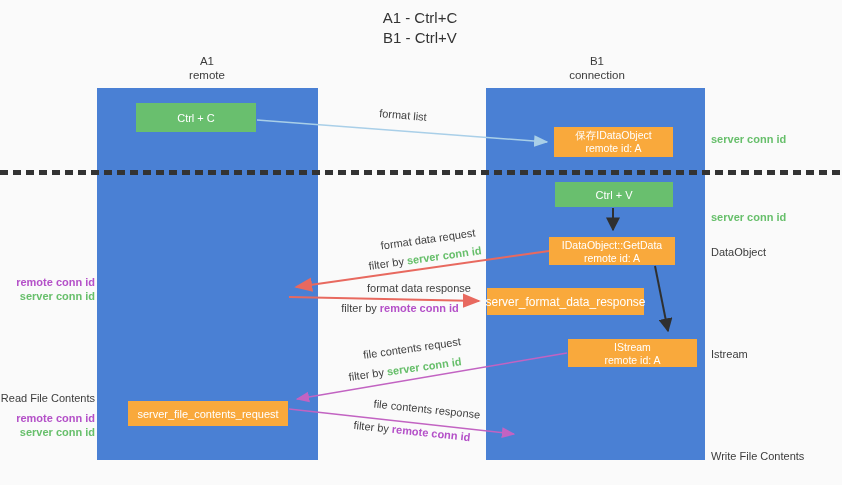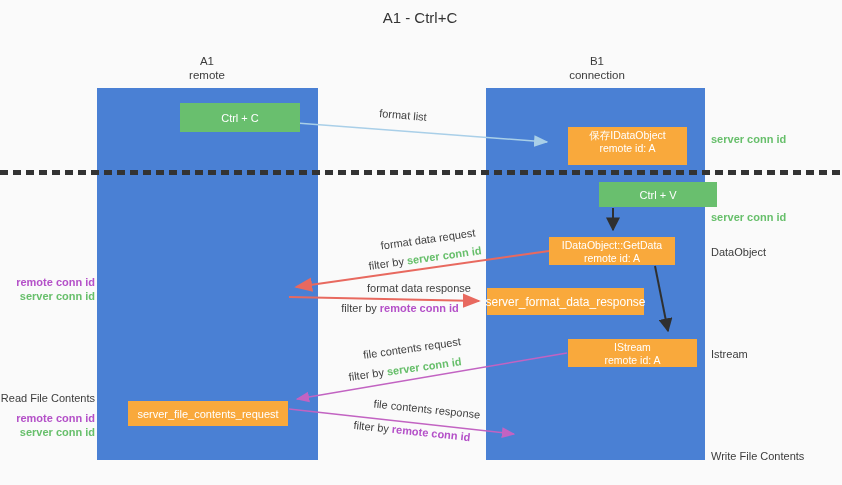--- a/index.html
+++ b/index.html
@@ -21,21 +21,21 @@
     position:absolute; left:0; top:170px; width:842px; height:5px;
     background:repeating-linear-gradient(to right,#333 0 8px,transparent 8px 13px);
   }
   .arrows { position:absolute; left:0; top:0; pointer-events:none; }
   .node {
     position:absolute; color:#fff; text-align:center;
     font-size:11px; white-space:nowrap;
   }
   .node.single { display:flex; align-items:center; justify-content:center; }
   .node.two { font-size:10.5px; line-height:13px; padding-top:2px; box-sizing:border-box; }
-  .green-node { background:#69bf6e;margin-left:44px; }
+  .green-node { background:#69bf6e; }
   .orange-node { background:#f9a93c; }
   .elabel {
     position:absolute; width:170px; margin-left:-85px; text-align:center;
     font-size:11px; color:#3f3f3f; white-space:nowrap; transform-origin:center;
   }
   .ann-left {
     position:absolute; left:0; width:95px; text-align:right;
     font-size:11px; line-height:14px;
   }
   .ann-right {
@@ -45,20 +45,21 @@
   .t-purple { color:#b450c8; font-weight:bold; }
   .t-black  { color:#3c3c3c; font-weight:normal; }
 </style>
 </head>
 <body>
 
 <div class="canvas">
 
   <div class="title">
     <div>A1 - Ctrl+C</div>
+    <div>B1 - Ctrl+V</div>
   </div>
 
   <div class="lane-header" style="left:147px; top:54px;">
     <div>A1</div>
     <div>remote</div>
   </div>
   <div class="lane-header" style="left:537px; top:54px;">
     <div>B1</div>
     <div>connection</div>
   </div>
@@ -87,21 +88,21 @@
     <line x1="613" y1="208" x2="613" y2="230" stroke="#2f2f2f" stroke-width="2" marker-end="url(#m-black)"></line>
     <line x1="655" y1="266" x2="668" y2="331" stroke="#2f2f2f" stroke-width="2" marker-end="url(#m-black)"></line>
     <line x1="549" y1="251" x2="296" y2="287" stroke="#e8695f" stroke-width="2" marker-end="url(#m-red)"></line>
     <line x1="289" y1="297" x2="479" y2="301" stroke="#e8695f" stroke-width="2" marker-end="url(#m-red)"></line>
     <line x1="567" y1="353" x2="297" y2="399" stroke="#c263c2" stroke-width="1.5" marker-end="url(#m-mag)"></line>
     <line x1="289" y1="409" x2="514" y2="434" stroke="#c263c2" stroke-width="1.5" marker-end="url(#m-mag)"></line>
   </svg>
 
   <div class="node single green-node" style="left:136px; top:103px; width:120px; height:29px;">Ctrl + C</div>
 
-  <div class="node two orange-node" style="left:568px; top:127px; width:119px; height:38px;text-align:center;">
+  <div class="node two orange-node" style="left:554px; top:127px; width:119px; height:30px;text-align:center;">
     <div>保存IDataObject</div>
     <div>remote id: A</div>
   </div>
 
   <div class="node single green-node" style="left:555px; top:182px; width:118px; height:25px;text-align:right;">Ctrl + V</div>
 
   <div class="node two orange-node" style="left:549px; top:237px; width:126px; height:28px;">
     <div>IDataObject::GetData</div>
     <div>remote id: A</div>
   </div>

